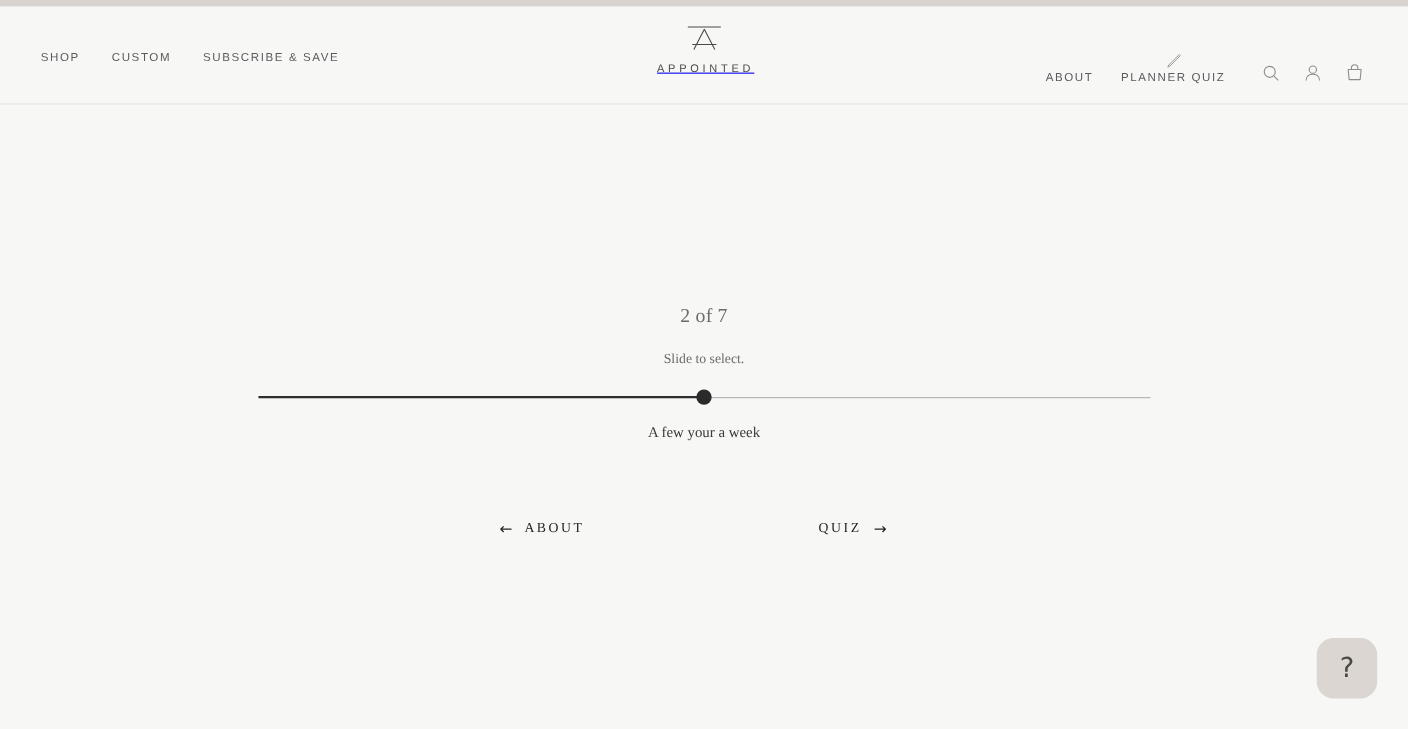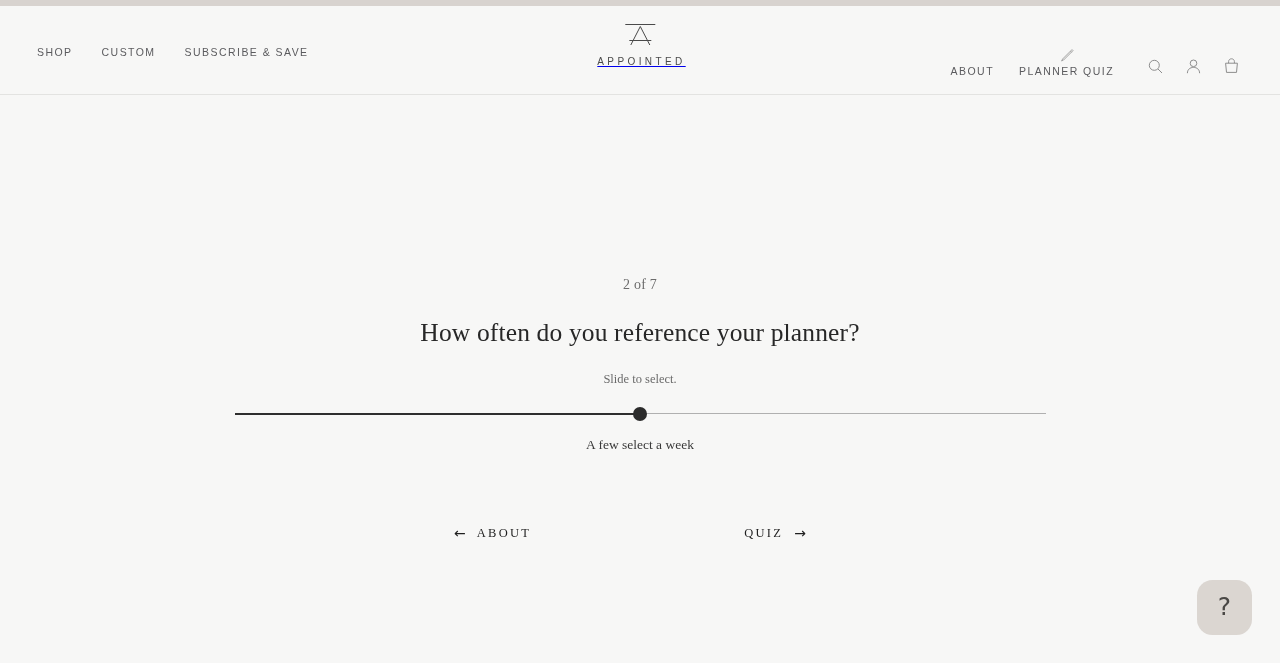--- a/index.html
+++ b/index.html
@@ -127,21 +127,21 @@
   }
   .quiz-inner {
     position: absolute;
     left: 0;
     right: 0;
     top: 183px;
     text-align: center;
   }
   .step-counter {
     font-family: "Liberation Serif", serif;
-    font-size: 14px;
+    font-size: 18px;
     color: #6c6c6c;
     letter-spacing: 0.2px;
     line-height: 1;
   }
   .quiz-question {
     font-family: "Liberation Serif", serif;
     font-weight: 400;
     font-size: 25.5px;
     color: #272727;
     margin: 26px 0 0 0;
@@ -314,31 +314,30 @@
     </span>
 
   </nav>
 </header>
 
 <main class="quiz-main">
   <div class="quiz-inner">
 
     <div class="step-counter">2 of 7</div>
 
-    <h1 class="quiz-question">How often do you reference your planner?</h1>
 
     <div class="quiz-instruction">Slide to select.</div>
 
     <div class="slider-wrap">
       <div class="slider-track"></div>
       <div class="slider-fill" id="slider-fill" style="width: 50%;"></div>
       <div class="slider-thumb" id="slider-thumb" style="left: 50%;"></div>
     </div>
 
-    <div class="slider-value">A few select a week</div>
+    <div class="slider-value">A few your a week</div>
 
     <div class="quiz-nav">
       <button class="quiz-nav-btn btn-back">
         <span class="arrow-glyph">←</span>
         <span>ABOUT</span>
       </button>
       <button class="quiz-nav-btn btn-next">
         <span>QUIZ</span>
         <span class="arrow-glyph">→</span>
       </button>

